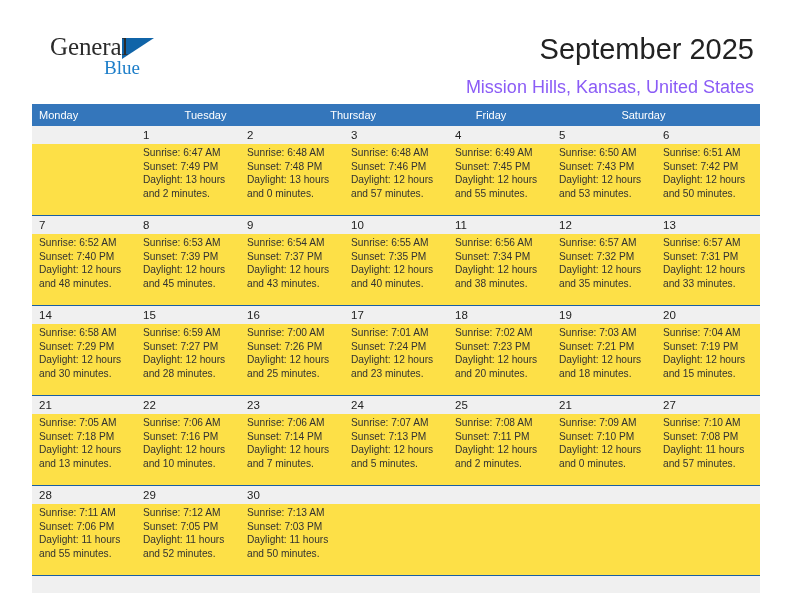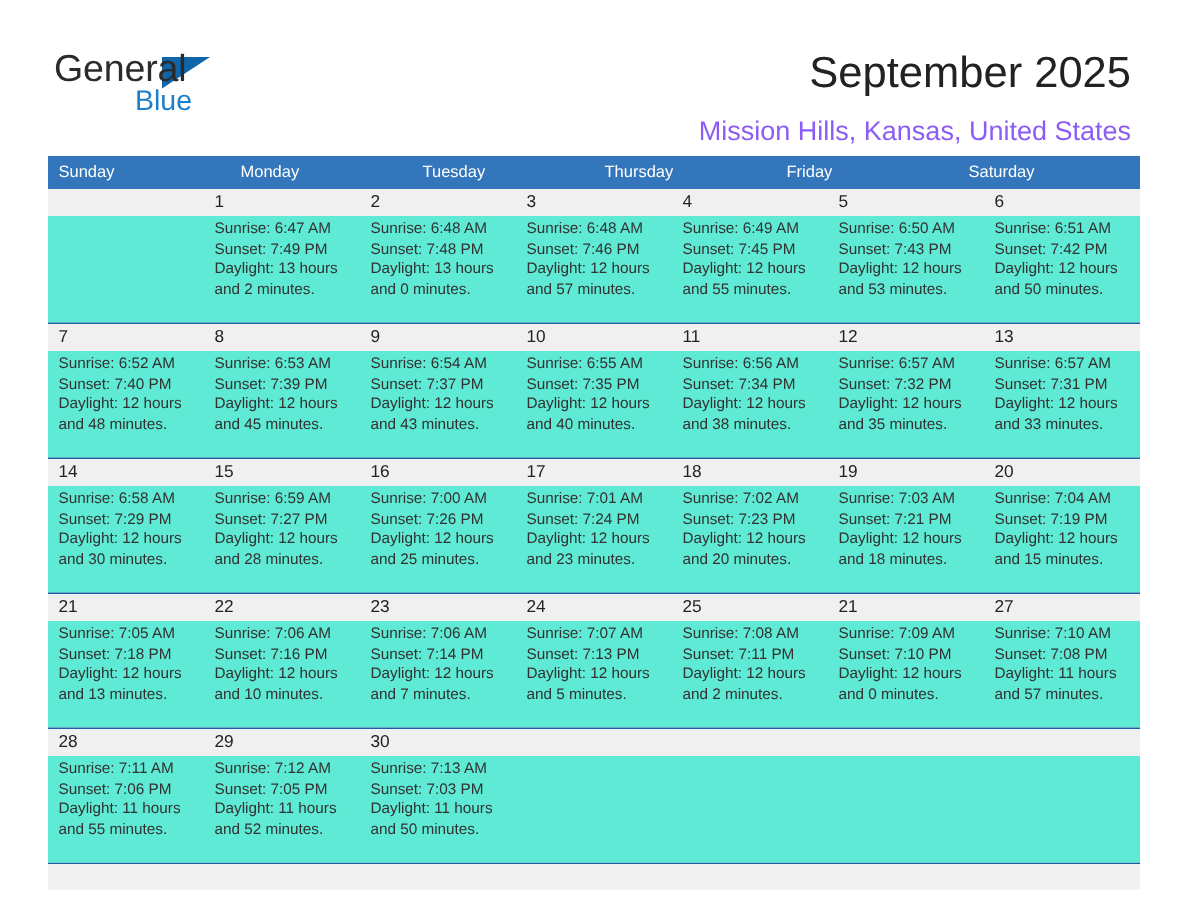--- a/index.html
+++ b/index.html
@@ -16,22 +16,22 @@
   }
 
   
   .top {
     position: absolute;
     left: 0; top: 0;
     width: 792px; height: 100px;
   }
   .logo {
     position: absolute;
-    left: 36px; top: 33px;
-    width: 180px; height: 50px;
+    left: 50px; top: 33px;
+    width: 180px; height: 50px; font-family: Liberation Serif, serif;
   }
   .logo-general {
     position: absolute;
     left: 0; top: 0;
     font-size: 25px;
     color: #2b2b2b;
     letter-spacing: -0.1px;
     line-height: 27px;
   }
   .logo-blue {
@@ -90,21 +90,21 @@
     position: relative;
   }
   .week:first-of-type { border-top: none; }
   .week-numbers {
     display: flex;
     background: #f0f0f0;
     height: 18px;
   }
   .week-body {
     display: flex;
-    background: #5eead4;
+    background: #fde047;
     height: 71px;
   }
   .daynum {
     flex: 1 1 0;
     font-size: 11.5px;
     color: #222222;
     line-height: 18px;
     padding-left: 7px;
   }
   .daycell {
@@ -133,21 +133,20 @@
       <div class="logo-general">General</div>
       <div class="logo-blue">Blue</div>
     </div>
 
     <div class="title">September 2025</div>
     <div class="subtitle">Mission Hills, Kansas, United States</div>
   </div>
 
   <div class="cal">
     <div class="weekdays" id="weekday-row">
-        <div class="weekday">Sunday</div>
         <div class="weekday">Monday</div>
         <div class="weekday">Tuesday</div>
         <div class="weekday">Thursday</div>
         <div class="weekday">Friday</div>
         <div class="weekday">Saturday</div>
       </div>
     <div id="weeks-container">
         <div class="week">
           <div class="week-numbers">
             <div class="daynum"></div>

